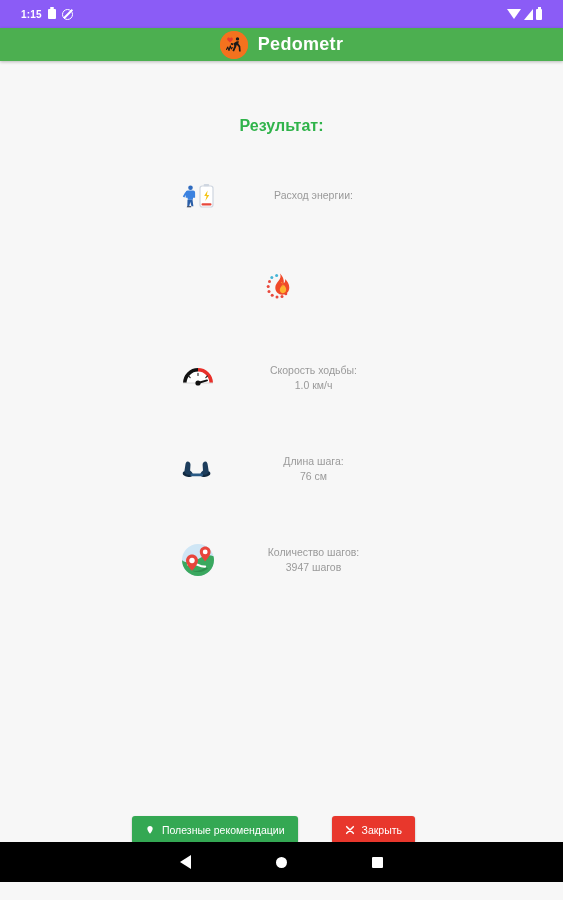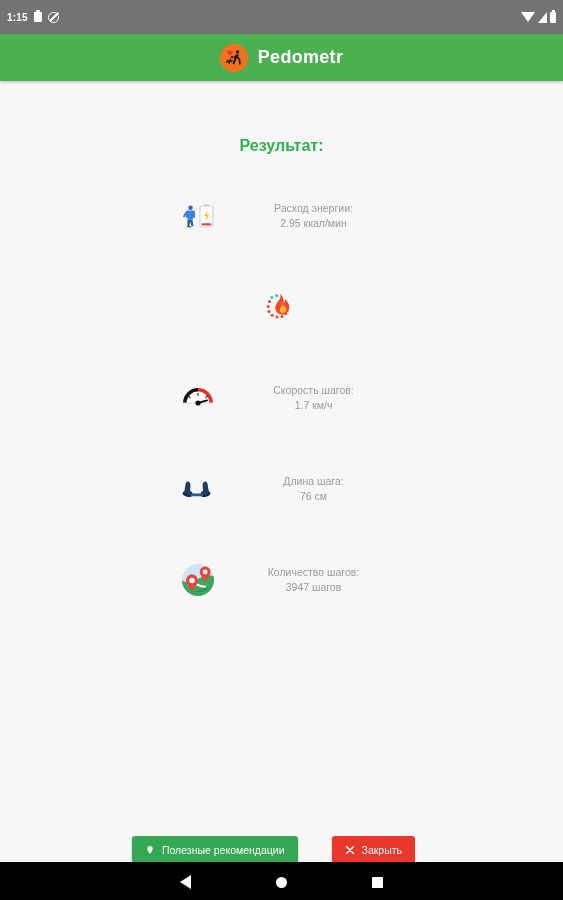--- a/index.html
+++ b/index.html
@@ -6,22 +6,22 @@
   html,body { width:563px; height:900px; }
   body {
     font-family:"Liberation Sans", sans-serif;
     background:#f7f7f7;
     overflow:hidden;
     position:relative;
   }
 
   
   .status-bar{
-    height:34px; background:#737373; color:#ffffff;
-    display:flex; align-items:center; padding:0 7px;
+    height:28px; background:#8b5cf6; color:#ffffff;
+    display:flex; align-items:center; padding:0 21px;
     font-size:10px; font-weight:bold; letter-spacing:.2px;
   }
   .sb-left{ display:flex; align-items:center; gap:6px; }
   .sb-right{ margin-left:auto; display:flex; align-items:center; gap:3px; }
   .clock{ font-size:10px; font-weight:bold; }
   .ic-note{
     width:8px; height:10px; background:#ffffff; border-radius:1px;
     position:relative;
   }
   .ic-note:after{
@@ -51,21 +51,21 @@
     width:6px; height:11px; background:#ffffff; border-radius:1px;
     position:relative;
   }
   .ic-batt:before{
     content:""; position:absolute; top:-2px; left:1.6px;
     width:3px; height:2px; background:#ffffff;
   }
 
   
   .app-bar{
-    height:47px; background:#4CAF50;
+    height:33px; background:#4CAF50;
     display:flex; align-items:center; justify-content:center; gap:10px;
     box-shadow:0 1px 3px rgba(0,0,0,.25);
     position:relative; z-index:5;
   }
   .logo{
     width:28px; height:28px; border-radius:50%;
     background:#F4721E;
     position:relative; overflow:hidden; flex:none;
   }
   .logo svg{ position:absolute; inset:0; }
@@ -181,21 +181,20 @@
           <path d="M10.4 19.0l-2.6 4.4 1.5 1.0 2.6-4.0z" fill="#3b82e0"></path>
           <path d="M12.2 33.2h4.0v1.0h-4.5z" fill="#1f2a44"></path>
           <rect x="25" y="13" width="13" height="21" rx="2.2" fill="#ffffff" stroke="#cfd6e0" stroke-width="1.2"></rect>
           <rect x="28.6" y="11" width="5.6" height="2.3" rx="1" fill="#cfd6e0"></rect>
           <path d="M32.6 17.5l-3.4 5.6h2.4l-1.3 5.0 4.0-6.0h-2.4z" fill="#f5c518"></path>
           <rect x="26.5" y="30.2" width="10" height="2.2" rx="1" fill="#e8483c"></rect>
         </svg>
       </div>
       <div class="row-text">
         <span>Расход энергии:</span>
-        <span class="val">2.95 ккал/мин</span>
       </div>
     </div>
 
     <div class="row">
       <div class="row-icon">
         <svg viewBox="0 0 46 46" width="46" height="46">
           <g fill="#e8483c">
             <circle cx="10.5" cy="17.5" r="1.5"></circle>
               <circle cx="9.2" cy="22.5" r="1.5"></circle>
             <circle cx="10.0" cy="27.5" r="1.5"></circle>
@@ -220,22 +219,22 @@
           <path d="M8 28a15 15 0 0 1 30 0" fill="#ffffff"></path>
           <path d="M8 28a15 15 0 0 1 15-15v3.6A11.4 11.4 0 0 0 11.6 28z" fill="#111111"></path>
           <path d="M23 13a15 15 0 0 1 15 15h-3.6A11.4 11.4 0 0 0 23 16.6z" fill="#e8302a"></path>
           <path d="M8 28h30" stroke="#d8d8d8" stroke-width="1" fill="none"></path>
           <path d="M13.6 21.0l1.6 1.6M23 18.2v2.3M32.4 21.0l-1.6 1.6" stroke="#222222" stroke-width="1.1" stroke-linecap="round"></path>
           <path d="M23 28l9-2.6" stroke="#111111" stroke-width="2" stroke-linecap="round"></path>
           <circle cx="23" cy="28" r="2.6" fill="#111111"></circle>
         </svg>
       </div>
       <div class="row-text">
-        <span>Скорость шагов:</span>
-        <span class="val">1.7 км/ч</span>
+        <span>Скорость ходьбы:</span>
+        <span class="val">1.0 км/ч</span>
       </div>
     </div>
 
     <div class="row">
       <div class="row-icon">
         <svg viewBox="0 0 46 46" width="46" height="46">
           <path d="M12.5 15.5c1.9 0 3.0 1.3 3.0 3.3l-.4 5.6c1.0 1.0 2.5 2.1 2.5 3.6 0 1.4-1.2 2.2-2.8 2.2-3.4 0-7.0-1.6-7.0-3.2 0-.9.7-1.4 1.6-1.8l1.0-6.4c.2-1.9 1.0-3.3 2.1-3.3z" fill="#1d3d5c"></path>
           <path d="M9.4 25.8c-1.0.5-1.6 1.0-1.6 1.9 0 1.7 3.5 3.2 7.0 3.2 1.6 0 2.8-.8 2.8-2.2 0-.4-.1-.8-.3-1.1-1.0 1.0-2.8 1.4-4.6 1.2-1.4-.2-2.6-1.5-3.3-3.0z" fill="#12293f"></path>
           <path d="M30.6 15.5c-1.9 0-3.0 1.3-3.0 3.3l.4 5.6c-1.0 1.0-2.5 2.1-2.5 3.6 0 1.4 1.2 2.2 2.8 2.2 3.4 0 7.0-1.6 7.0-3.2 0-.9-.7-1.4-1.6-1.8l-1.0-6.4c-.2-1.9-1.0-3.3-2.1-3.3z" fill="#1d3d5c"></path>
           <path d="M33.7 25.8c1.0.5 1.6 1.0 1.6 1.9 0 1.7-3.5 3.2-7.0 3.2-1.6 0-2.8-.8-2.8-2.2 0-.4.1-.8.3-1.1 1.0 1.0 2.8 1.4 4.6 1.2 1.4-.2 2.6-1.5 3.3-3.0z" fill="#12293f"></path>

